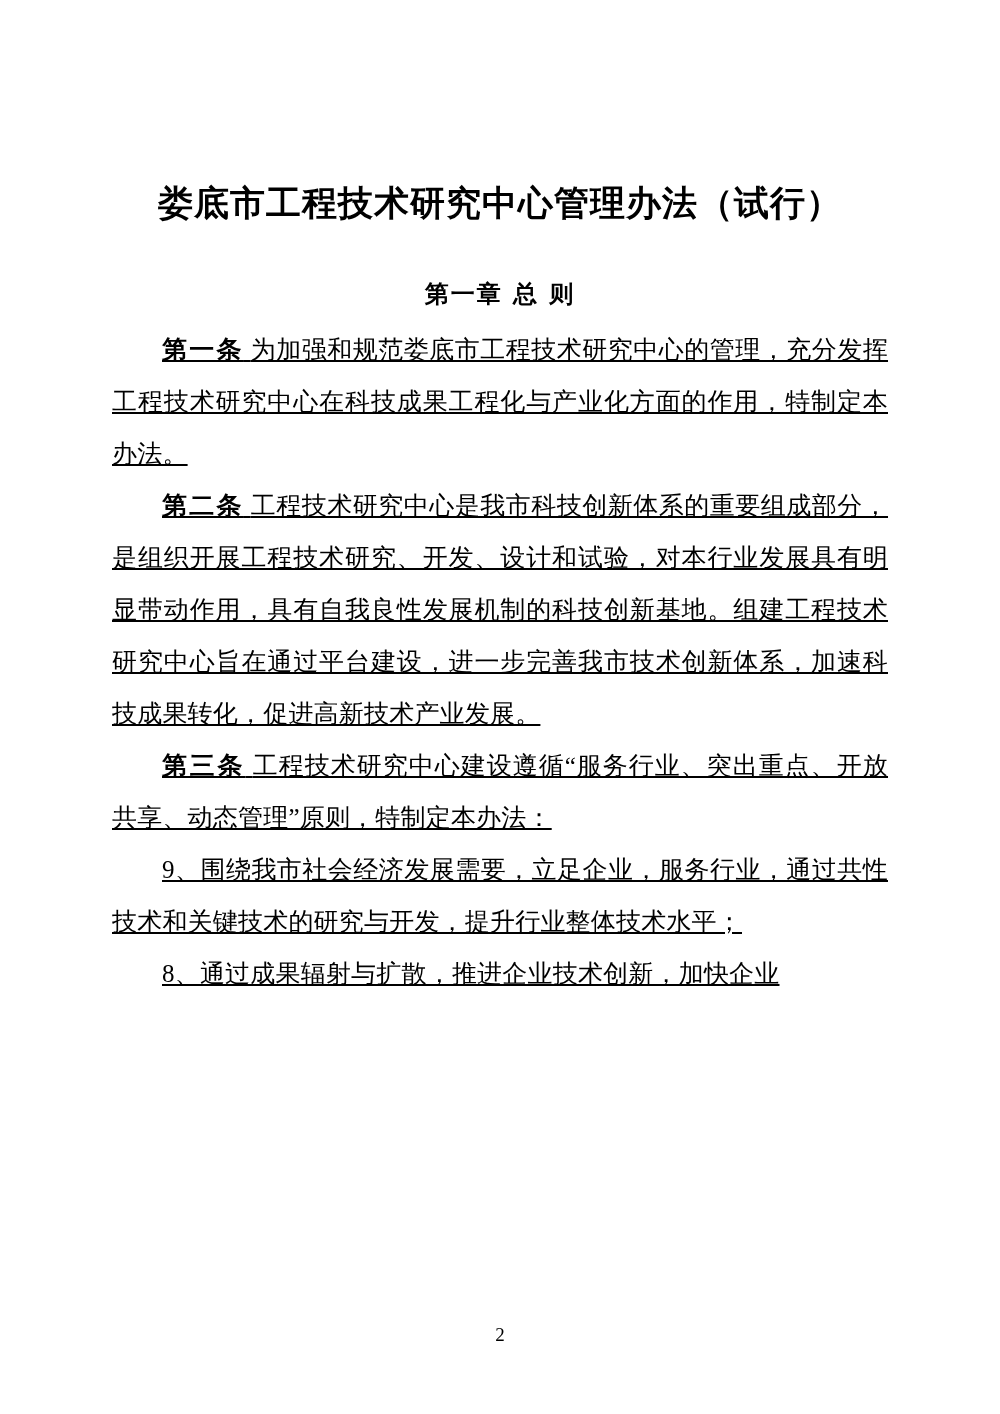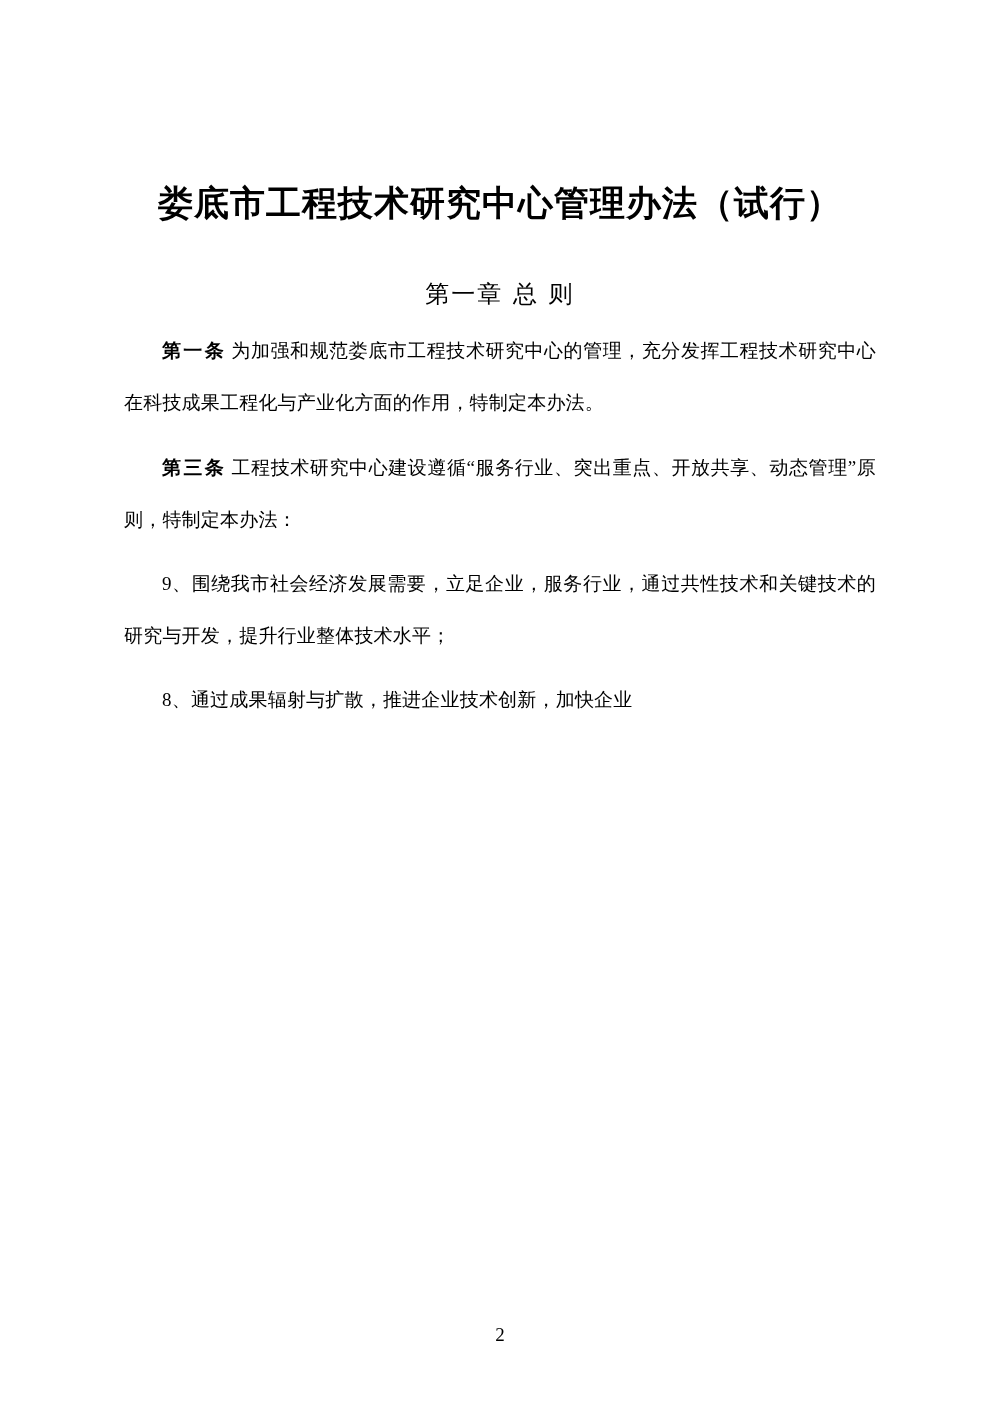--- a/index.html
+++ b/index.html
@@ -26,34 +26,35 @@
     font-family: "DejaVu Serif", "Liberation Serif", serif;
     font-weight: bold;
     font-size: 35px;
     text-align: center;
     letter-spacing: 1px;
     margin: 30px 0 52px 0;
     line-height: 1.3;
   }
   .chapter-heading {
     font-family: "DejaVu Serif", "Liberation Serif", serif;
-    font-weight: normal;
+    font-weight: bold;
     font-size: 24px;
     text-align: center;
     letter-spacing: 2px;
     margin: 0 0 14px 0;
   }
   .para {
-    font-size: 19px;
+    font-size: 25px;
     line-height: 52px;
     text-align: justify;
     text-justify: inter-ideograph;
-    margin: 12px;
+    margin: 0;
     text-indent: 2em;
     letter-spacing: 0.2px;
+    text-decoration: underline;
   }
   .para .lead {
     font-family: "DejaVu Serif", "Liberation Serif", serif;
     font-weight: bold;
     letter-spacing: 2px;
   }
   .page-number {
     position: absolute;
     bottom: 68px;
     left: 0;
@@ -70,20 +71,24 @@
 
   <h1 class="doc-title">娄底市工程技术研究中心管理办法（试行）</h1>
 
   <h2 class="chapter-heading">第一章 总 则</h2>
 
   <p class="para">
     <span class="lead">第一条</span>
     <span>为加强和规范娄底市工程技术研究中心的管理，充分发挥工程技术研究中心在科技成果工程化与产业化方面的作用，特制定本办法。</span>
   </p>
 
+  <p class="para">
+    <span class="lead">第二条</span>
+    <span>工程技术研究中心是我市科技创新体系的重要组成部分，是组织开展工程技术研究、开发、设计和试验，对本行业发展具有明显带动作用，具有自我良性发展机制的科技创新基地。组建工程技术研究中心旨在通过平台建设，进一步完善我市技术创新体系，加速科技成果转化，促进高新技术产业发展。</span>
+  </p>
 
   <p class="para">
     <span class="lead">第三条</span>
     <span>工程技术研究中心建设遵循“服务行业、突出重点、开放共享、动态管理”原则，特制定本办法：</span>
   </p>
 
   <p class="para">
     <span>9、围绕我市社会经济发展需要，立足企业，服务行业，通过共性技术和关键技术的研究与开发，提升行业整体技术水平；</span>
   </p>
 

